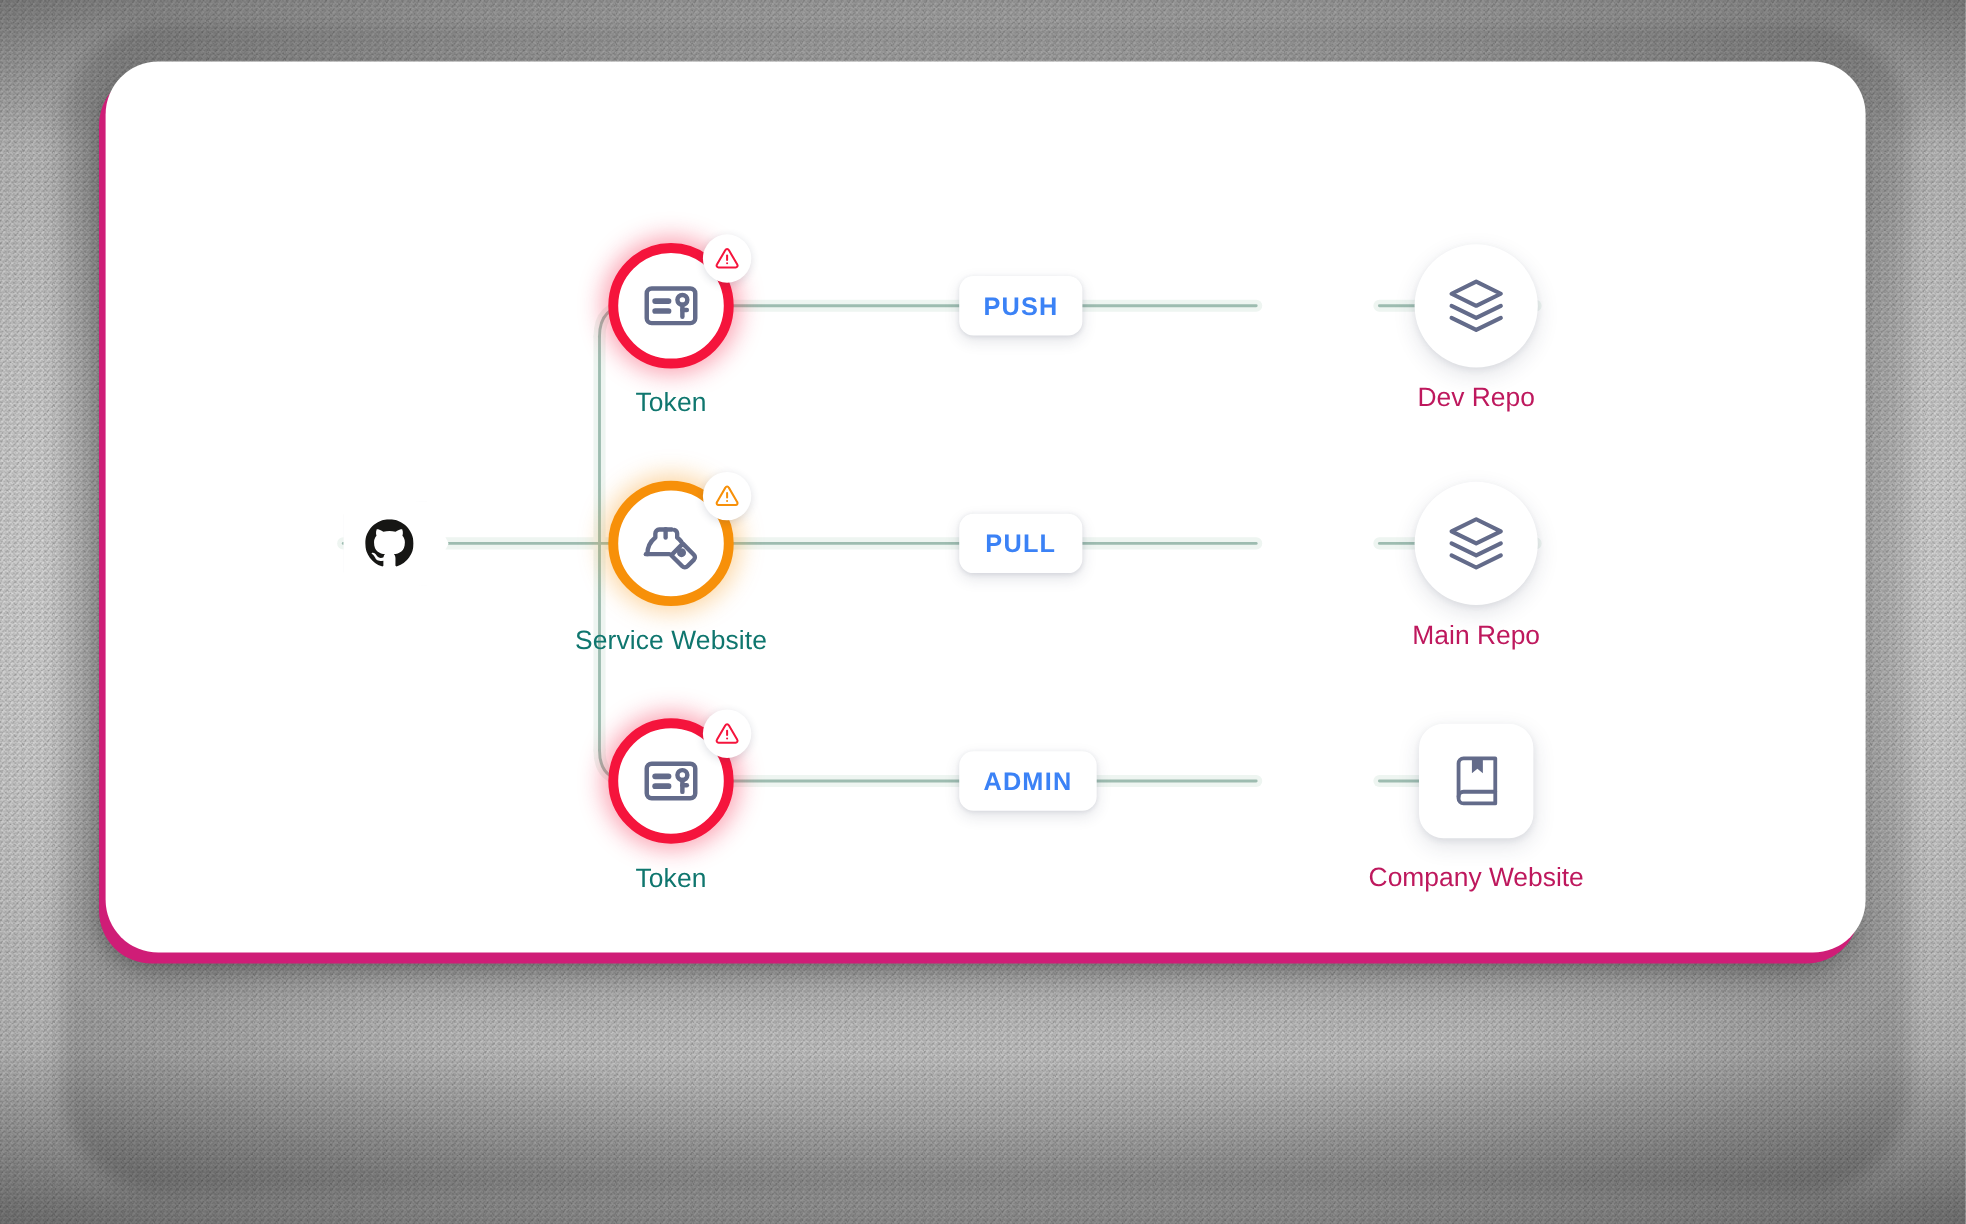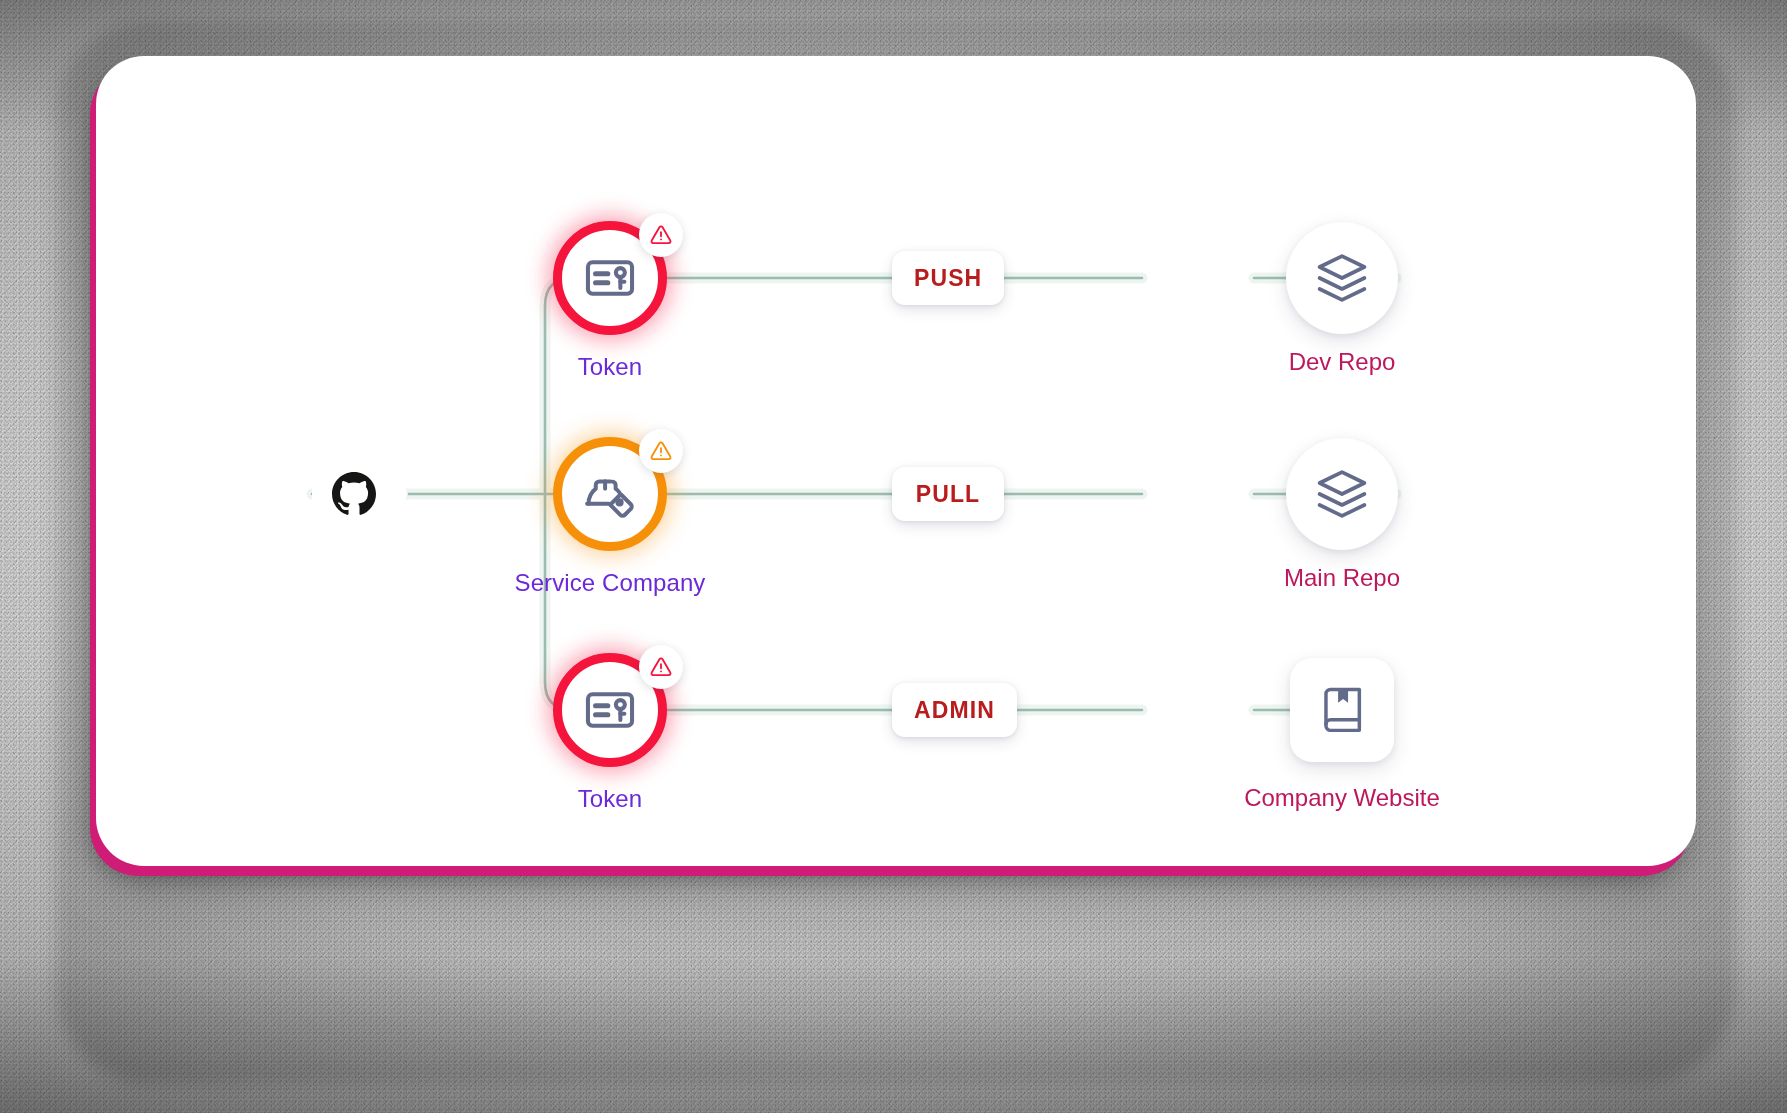--- a/index.html
+++ b/index.html
@@ -78,31 +78,30 @@
     position:absolute; right:-16px; top:-8px;
     width:44px; height:44px; border-radius:50%;
     background:#fff;
     display:flex; align-items:center; justify-content:center;
     box-shadow:0 2px 8px rgba(40,50,80,.16);
   }
 
   .node-label {
     position:absolute; top:132px; left:50%; transform:translateX(-50%);
     white-space:nowrap;
-    font-size:24px; color:#6d28d9; letter-spacing:.1px;
+    font-size:24px; color:#0f766e; letter-spacing:.1px;
   }
 
   
   .pill {
     height:54px; min-width:112px; padding:0 22px;
     background:#fff; border-radius:13px;
     display:flex; align-items:center; justify-content:center;
-    font-size:23px; font-weight:600; letter-spacing:1.1px; color:#b91c1c;
+    font-size:23px; font-weight:600; letter-spacing:1.1px; color:#3b82f6;
     box-shadow:0 5px 14px rgba(40,50,80,.13), 0 1px 4px rgba(40,50,80,.10);
-    margin-left:20px;
   }
 
   
   .res-circle {
     width:112px; height:112px; border-radius:50%;
     background:#fff;
     display:flex; align-items:center; justify-content:center;
     box-shadow:0 7px 20px rgba(40,50,80,.13), 0 2px 6px rgba(40,50,80,.08);
   }
   .res-square {
@@ -193,21 +192,21 @@
           <circle cx="16.1" cy="15.6" r=".9"></circle>
         </svg>
       </div>
       <div class="badge-alert">
         <svg width="22" height="22" viewBox="0 0 24 24" fill="none" stroke="#f79009" stroke-width="2" stroke-linecap="round" stroke-linejoin="round">
           <path d="M10.3 3.6 1.9 18a1.9 1.9 0 0 0 1.7 2.9h16.8a1.9 1.9 0 0 0 1.7-2.9L13.7 3.6a1.9 1.9 0 0 0-3.4 0z"></path>
           <line x1="12" y1="9" x2="12" y2="13.4"></line>
           <line x1="12" y1="16.8" x2="12.01" y2="16.8"></line>
         </svg>
       </div>
-      <div class="node-label">Service Company</div>
+      <div class="node-label">Service Website</div>
     </div>
 
     <div class="node id-node" style="left:457px; top:597px;">
       <div class="ring danger">
         <svg width="54" height="54" viewBox="0 0 24 24" fill="none" stroke="#636b8a" stroke-width="1.8" stroke-linecap="round" stroke-linejoin="round">
           <rect x="2.2" y="5" width="19.6" height="14" rx="2"></rect>
           <line x1="5.6" y1="10.1" x2="11" y2="10.1" stroke-width="2.3"></line>
           <line x1="5.6" y1="14.1" x2="11" y2="14.1" stroke-width="2.3"></line>
           <circle cx="16.6" cy="9.6" r="2"></circle>
           <path d="M16.6 11.6 V 16.4"></path>

